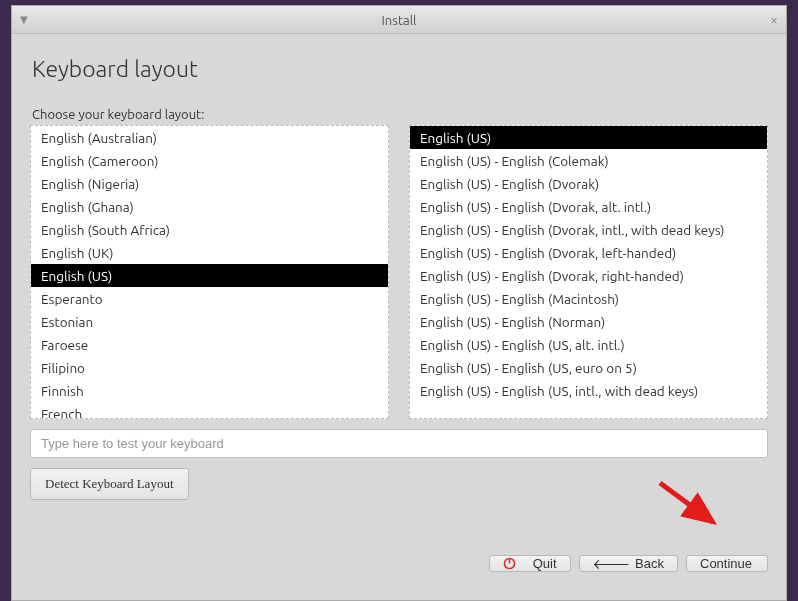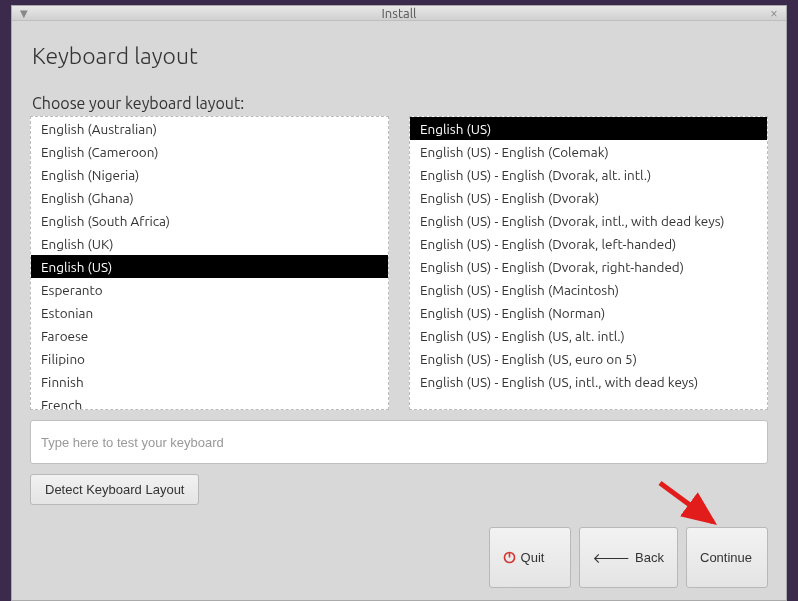--- a/index.html
+++ b/index.html
@@ -53,21 +53,21 @@
       flex-direction: column;
     }
     .heading {
       font-size: 23px;
       font-weight: 300;
       color: #333;
       margin-bottom: 26px;
       margin-left: 2px;
     }
     .prompt {
-      font-size: 16px;
+      font-size: 13px;
       color: #333;
       margin-bottom: 4px;
       margin-left: 2px;
     }
     .lists {
       display: flex;
       gap: 20px;
       margin-bottom: 10px;
     }
     .listbox {
@@ -84,60 +84,61 @@
       cursor: pointer;
       white-space: nowrap;
       overflow: hidden;
     }
     .listbox .item.selected {
       background: #000000;
       color: #fff;
     }
     .test-input {
       width: 100%;
-      height: 44px;
+      height: 29px;
       padding: 0 10px;
       font-size: 13px;
       color: #333;
       background: #fff;
       border: 1px solid #c0c0c0;
       border-radius: 3px;
       margin-bottom: 10px;
     }
     .test-input::placeholder { color: #999; }
     .detect-btn {
       width: fit-content;
       padding: 7px 14px;
       font-size: 13px;
       color: #333;
       background: linear-gradient(#f2f2f2, #e4e4e4);
       border: 1px solid #b8b8b8;
       border-radius: 3px;
       cursor: pointer;
+      font-family: Liberation Serif, serif;
     }
     .footer {
       margin-top: auto;
       display: flex;
       justify-content: flex-end;
       gap: 8px;
       padding-top: 22px;
       padding-bottom: 18px;
     }
     .btn {
       min-width: 82px;
-      padding: 22px 13px;
+      padding: 0 13px;
       font-size: 13px;
       color: #333;
       background: linear-gradient(#f2f2f2, #e4e4e4);
       border: 1px solid #b8b8b8;
       border-radius: 3px;
       cursor: pointer;
       display: inline-flex;
       align-items: center;
-      justify-content: flex-start;
+      justify-content: space-between;
       gap: 5px;
     }
     .power-icon {
       width: 13px; height: 13px;
     }
     .arrow-left-icon {
       font-size: 14px;
       line-height: 1;
     }
     .red-arrow {
@@ -172,22 +173,22 @@
           <div class="item">Esperanto</div>
           <div class="item">Estonian</div>
           <div class="item">Faroese</div>
           <div class="item">Filipino</div>
           <div class="item">Finnish</div>
           <div class="item">French</div>
         </div>
       <div class="listbox" id="right-list">
           <div class="item selected">English (US)</div>
           <div class="item">English (US) - English (Colemak)</div>
+          <div class="item">English (US) - English (Dvorak)</div>
           <div class="item">English (US) - English (Dvorak, alt. intl.)</div>
-          <div class="item">English (US) - English (Dvorak)</div>
           <div class="item">English (US) - English (Dvorak, intl., with dead keys)</div>
           <div class="item">English (US) - English (Dvorak, left-handed)</div>
           <div class="item">English (US) - English (Dvorak, right-handed)</div>
           <div class="item">English (US) - English (Macintosh)</div>
           <div class="item">English (US) - English (Norman)</div>
           <div class="item">English (US) - English (US, alt. intl.)</div>
           <div class="item">English (US) - English (US, euro on 5)</div>
           <div class="item">English (US) - English (US, intl., with dead keys)</div>
         </div>
     </div>

